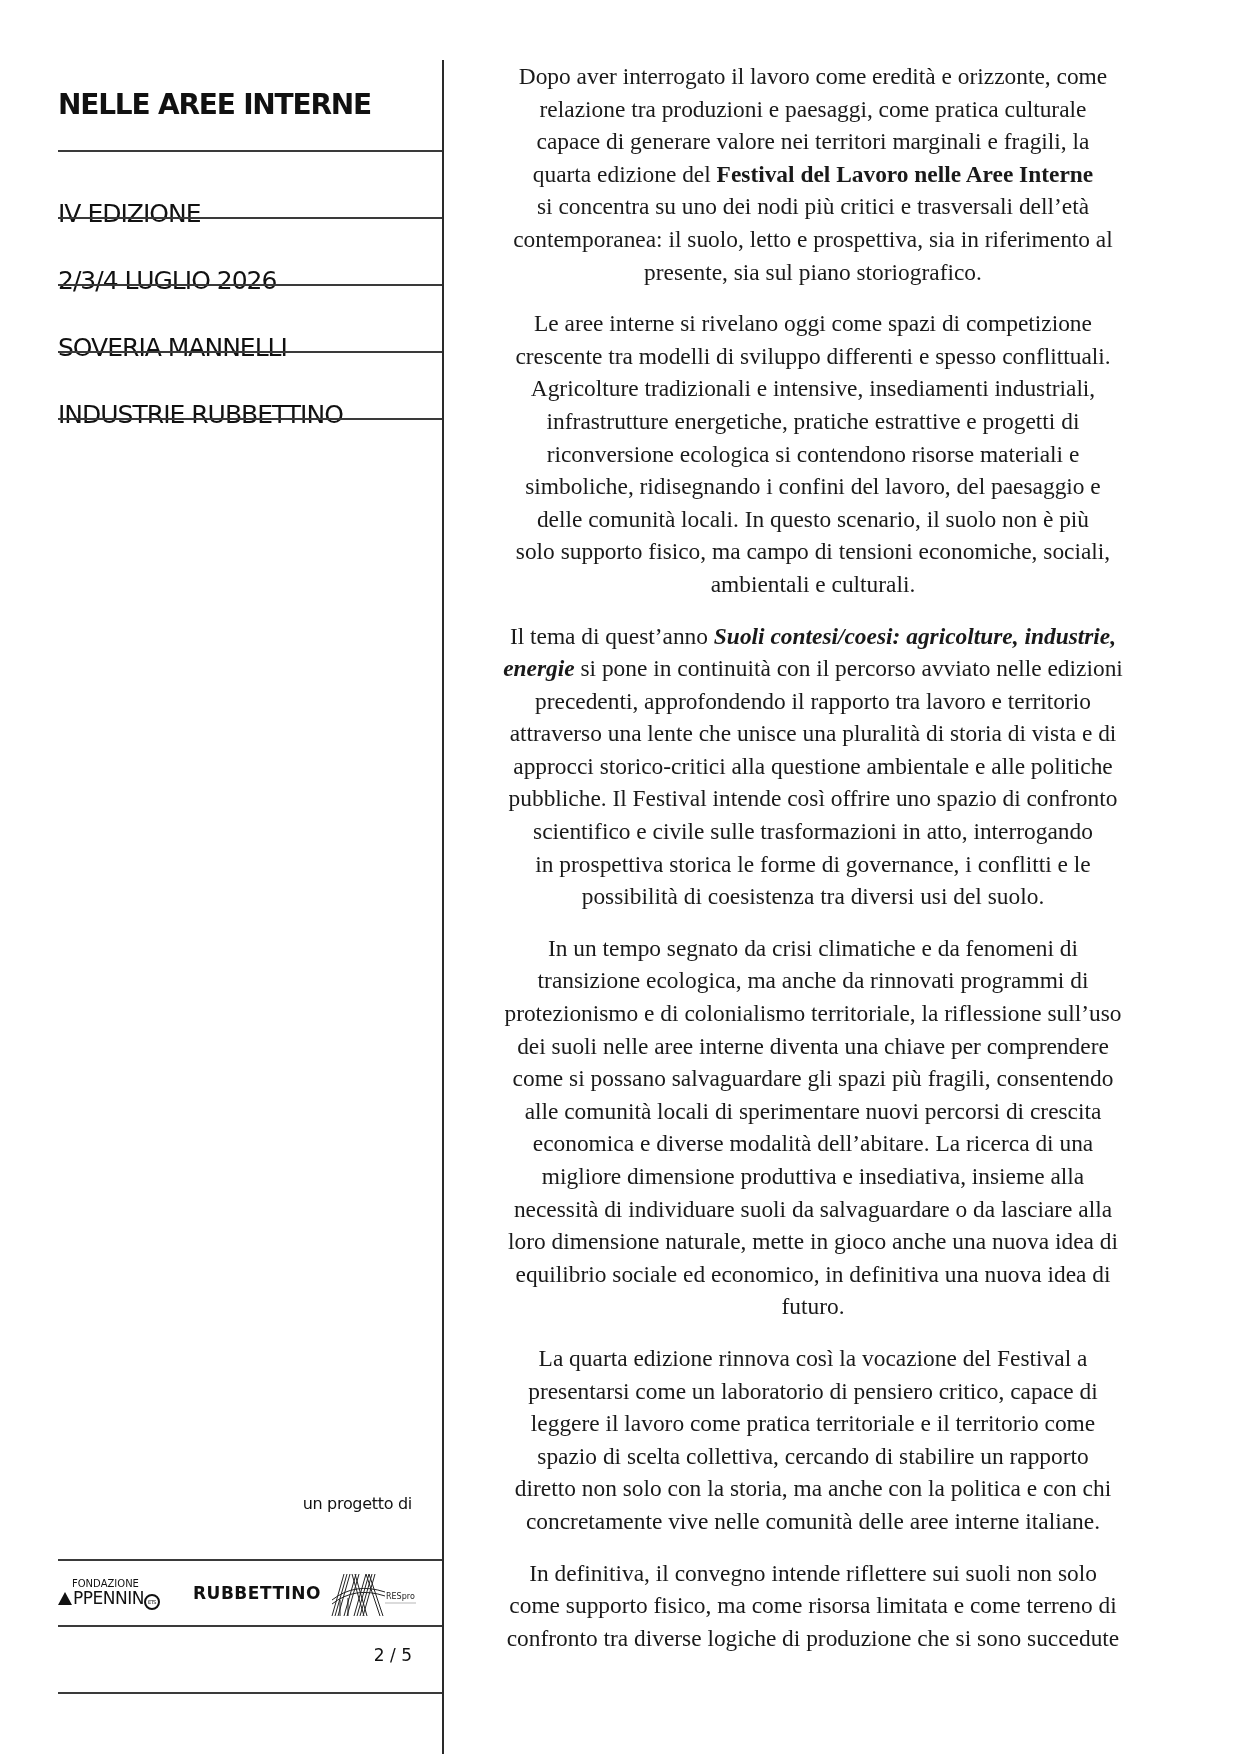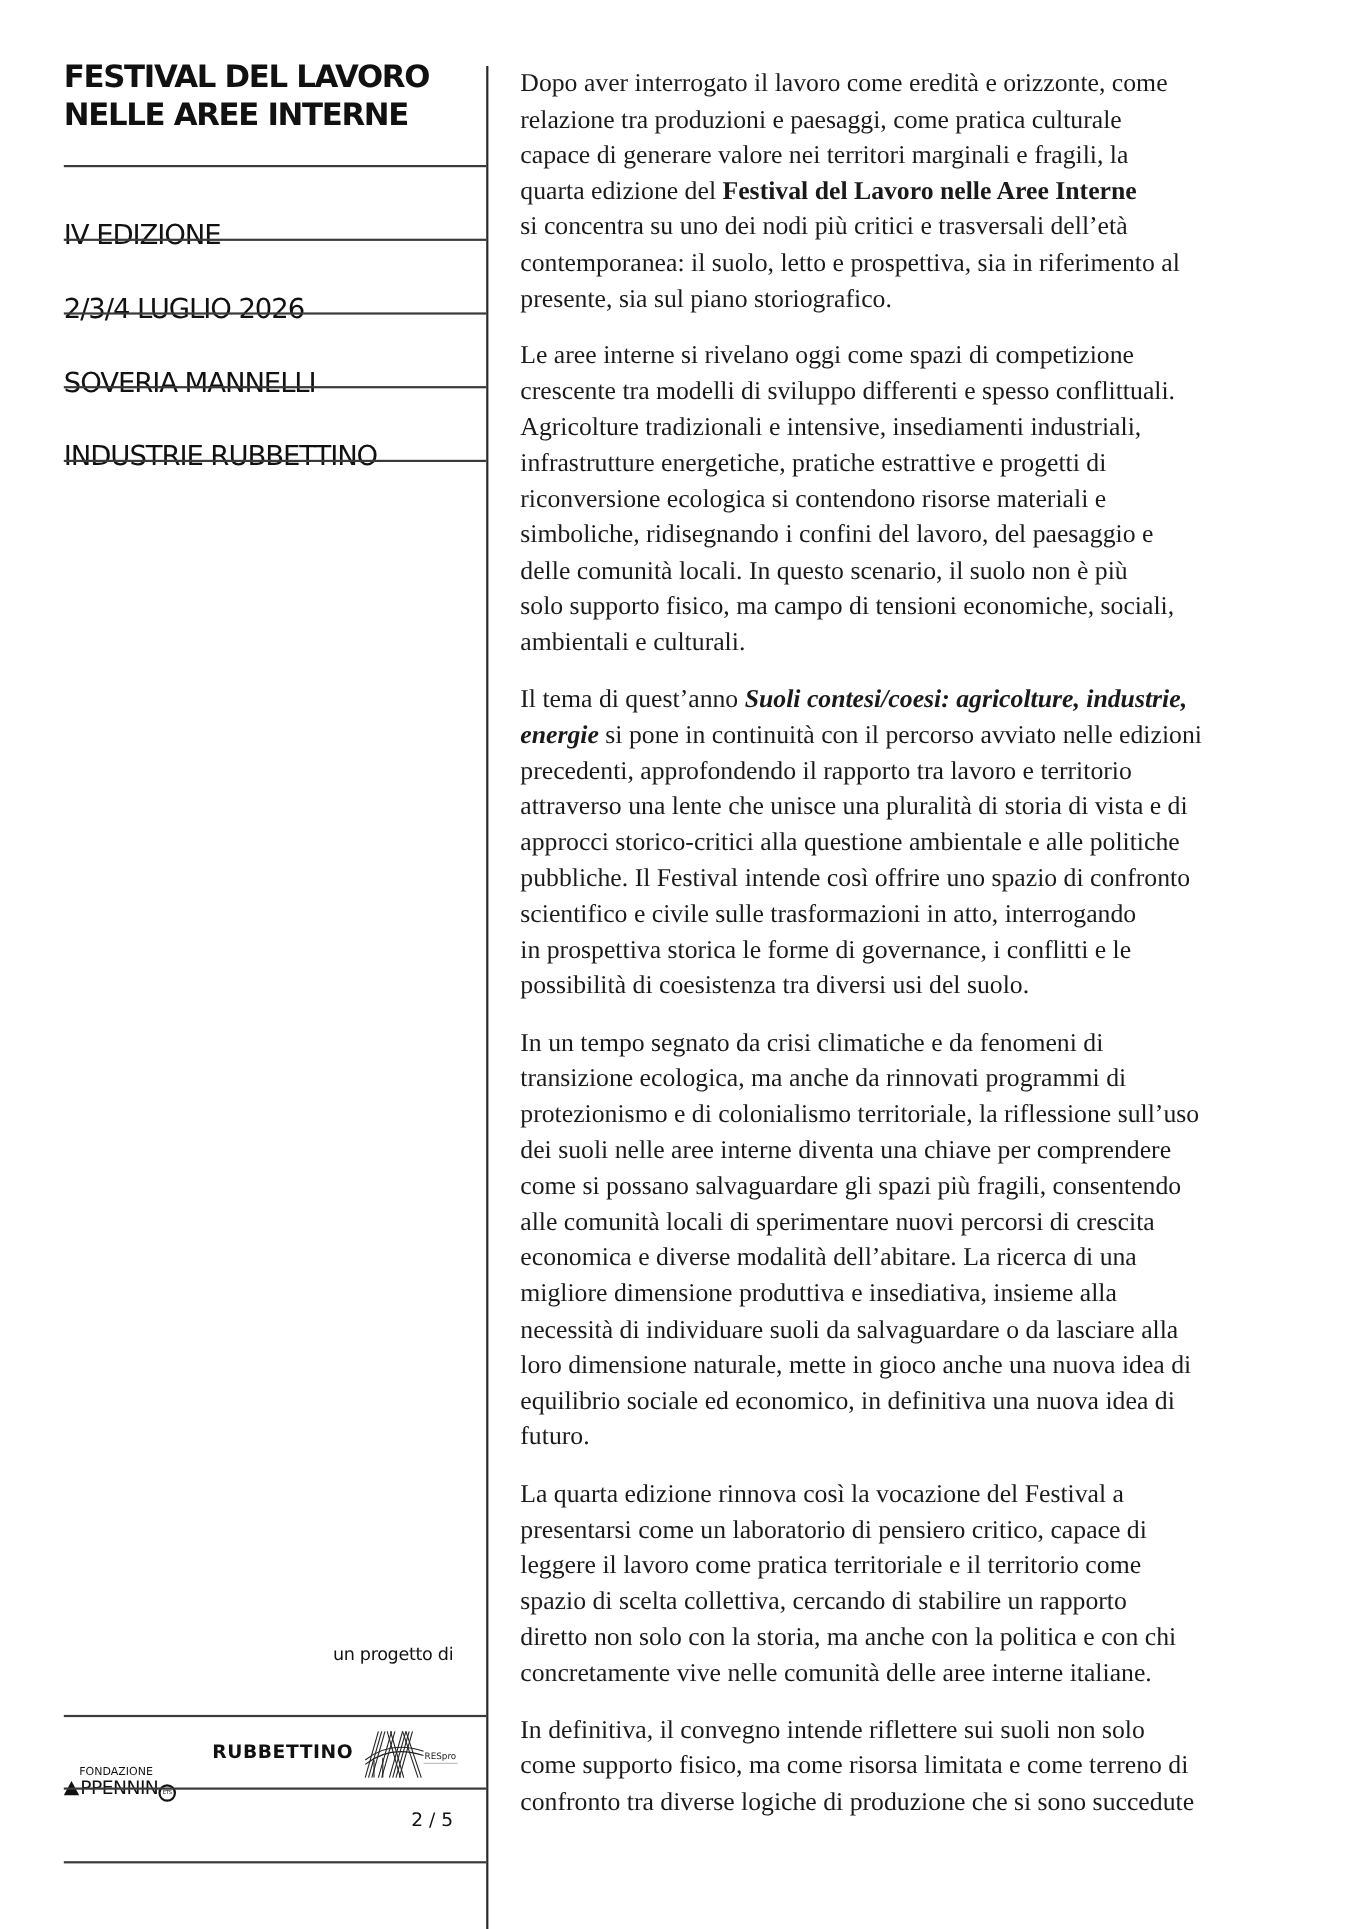--- a/index.html
+++ b/index.html
@@ -6,39 +6,39 @@
   body { width: 1241px; height: 1754px; position: relative; overflow: hidden; color: #111; }
   .sidebar { position: absolute; left: 58px; top: 0; width: 384px; height: 1754px; }
   .vrule { position: absolute; left: 442px; top: 60px; width: 2px; height: 1694px; background: #2a2a2a; }
   .hrule { position: absolute; left: 0; width: 384px; height: 2px; background: #3a3a3a; }
   .title { position: absolute; left: 0; top: 52px; font-family: "DejaVu Sans", sans-serif; font-weight: bold; font-size: 28px; line-height: 35px; letter-spacing: -1.2px; color: #111; margin: 0; }
   .info { position: absolute; left: 0; font-family: "DejaVu Sans", sans-serif; font-size: 25px; letter-spacing: -1px; color: #111; line-height: 30px; margin-top: 37px; }
   .credit { position: absolute; right: 30px; top: 1494px; font-family: "DejaVu Sans", sans-serif; font-size: 16px; color: #111; letter-spacing: -0.3px; }
   .pagenum { position: absolute; right: 30px; top: 1645px; font-family: "DejaVu Sans", sans-serif; font-size: 17px; color: #111; }
   .logos { position: absolute; left: 0; top: 1570px; width: 384px; height: 50px; }
   .logo-appennino { position: absolute; left: 0; top: 8px; font-family: "DejaVu Sans", sans-serif; color: #111; }
-  .logo-appennino .small { display: block; font-size: 10px; letter-spacing: 0px; padding-left: 14px; line-height: 11px; margin-top: 28px; }
+  .logo-appennino .small { display: block; font-size: 10px; letter-spacing: 0px; padding-left: 14px; line-height: 11px; }
   .logo-appennino .big { display: block; font-size: 17px; letter-spacing: -0.5px; line-height: 18px; }
   .logo-appennino .tri { display: inline-block; width: 0; height: 0; border-left: 7px solid transparent; border-right: 7px solid transparent; border-bottom: 13px solid #111; vertical-align: -1px; margin-right: 1px; }
   .logo-appennino .ets { display: inline-block; width: 12px; height: 12px; border: 2px solid #111; border-radius: 50%; font-size: 5px; text-align: center; line-height: 12px; vertical-align: 0px; }
   .logo-rubbettino { position: absolute; left: 135px; top: 13px; font-family: "DejaVu Sans", sans-serif; font-weight: bold; font-size: 17px; letter-spacing: 0.5px; color: #111; }
   .logo-respro { position: absolute; left: 272px; top: 0px; width: 90px; height: 48px; }
   .logo-respro svg { width: 90px; height: 48px; }
   .body-text { position: absolute; left: 473px; top: 60px; width: 680px; font-family: "Liberation Serif", "DejaVu Serif", serif; font-size: 23.4px; line-height: 32.6px; color: #1a1a1a; }
   .body-text p { margin: 0 0 19px 0; }
-  .body-text .line { display: block; white-space: nowrap; }
+  .body-text .line { display: block; white-space: nowrap; text-align: center; }
   .b { font-weight: bold; }
   .bi { font-weight: bold; font-style: italic; }
 </style>
 </head>
 <body>
 
 <div class="sidebar">
   <h1 class="title">
-    <span>FESTIVAL DEL LAVORO</span><br>
+    <br>
     <span>NELLE AREE INTERNE</span>
   </h1>
   <div class="hrule" style="top:150px"></div>
   <div class="info" style="top:162px">IV EDIZIONE</div>
   <div class="hrule" style="top:217px"></div>
   <div class="info" style="top:229px">2/3/4 LUGLIO 2026</div>
   <div class="hrule" style="top:284px"></div>
   <div class="info" style="top:296px">SOVERIA MANNELLI</div>
   <div class="hrule" style="top:351px"></div>
   <div class="info" style="top:363px">INDUSTRIE RUBBETTINO</div>

